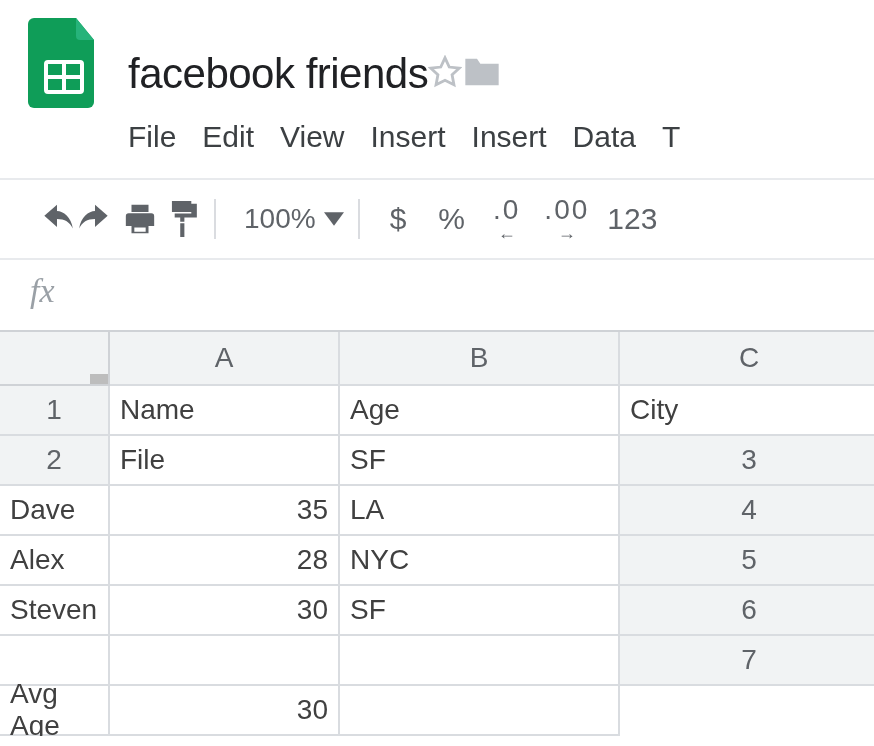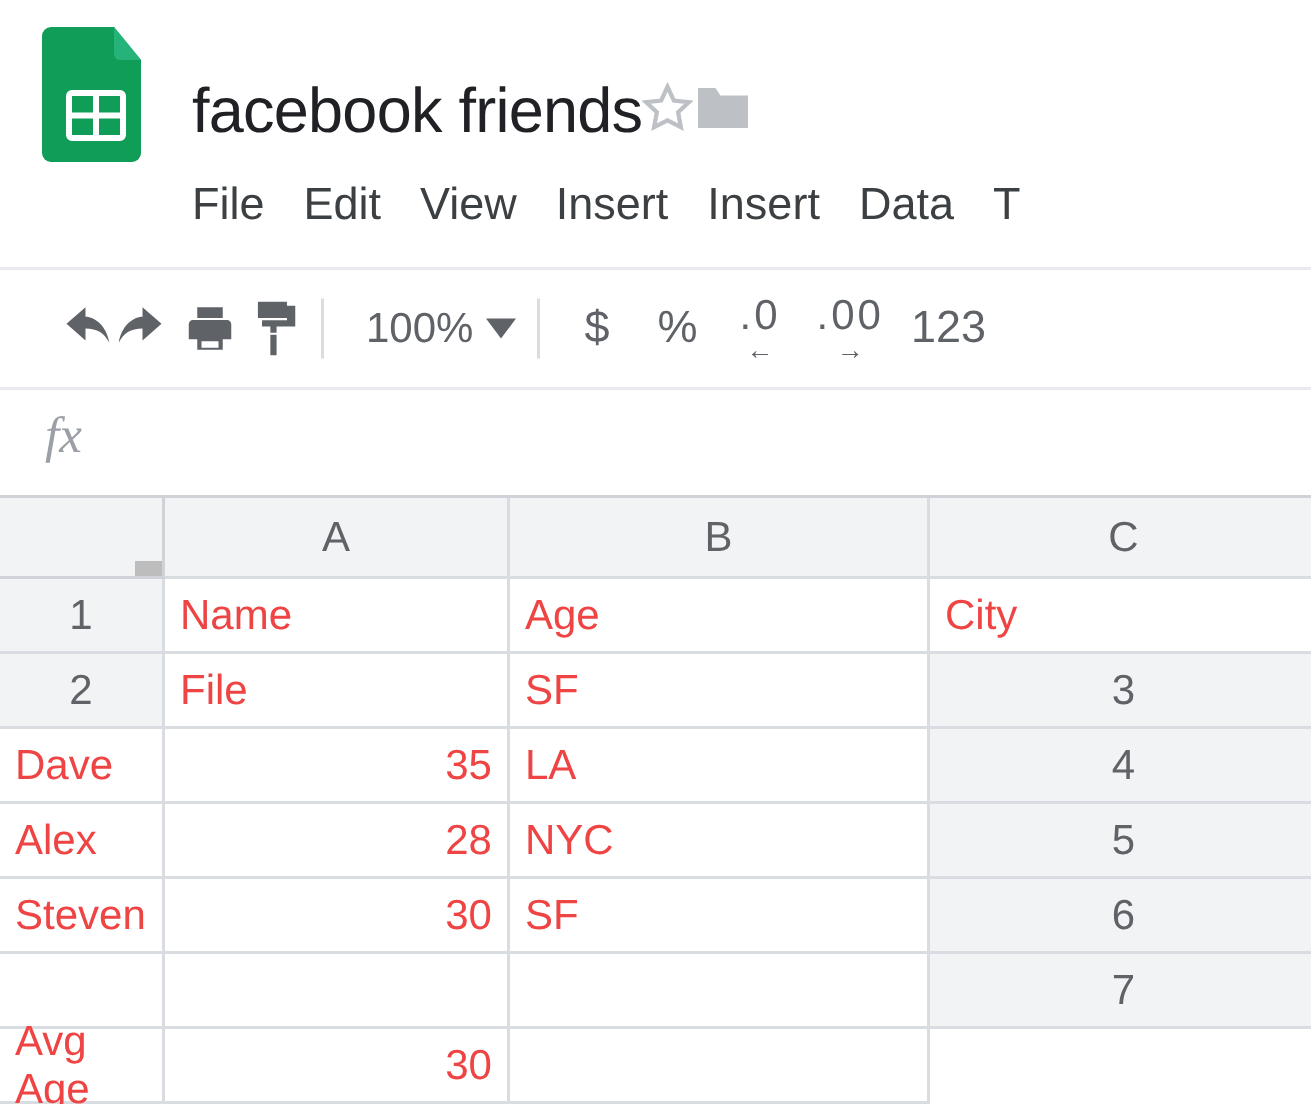--- a/index.html
+++ b/index.html
@@ -108,21 +108,21 @@
     height:54px;
     position:relative;
   }
   .corner::after{
     content:"";
     position:absolute;
     right:0; bottom:0;
     width:18px; height:10px;
     background:#bdbdbd;
   }
-  .cell { color:#ef4444; }
+  .cell { color:#404040; }
   .cell.right { justify-content:flex-end; }
 </style>
 </head>
 <body>
 
 <div class="header">
   <div class="doc-icon">
     <svg viewBox="0 0 72 90" width="72" height="90">
       <path d="M6 0 h42 l18 22 v62 a6 6 0 0 1 -6 6 H6 a6 6 0 0 1 -6 -6 V6 a6 6 0 0 1 6 -6 z" fill="#0f9d58"></path>
       <path d="M48 0 l18 22 h-14 a4 4 0 0 1 -4 -4 z" fill="#26b37a"></path>

